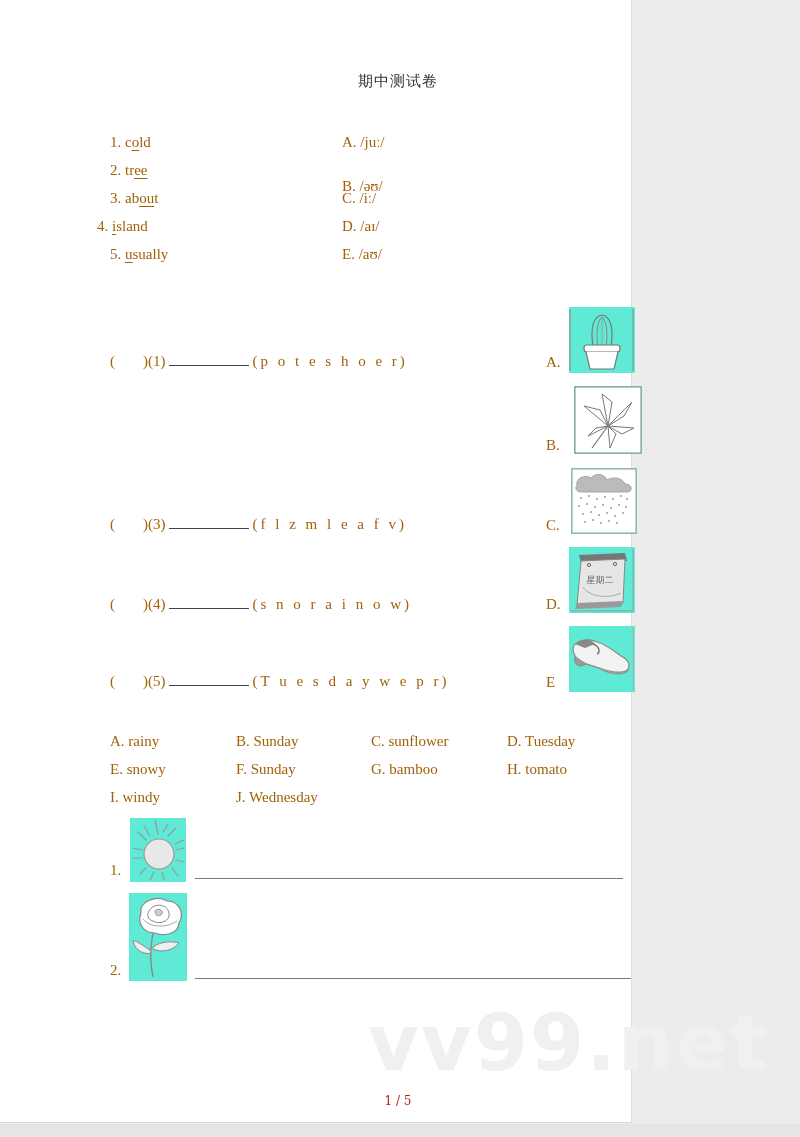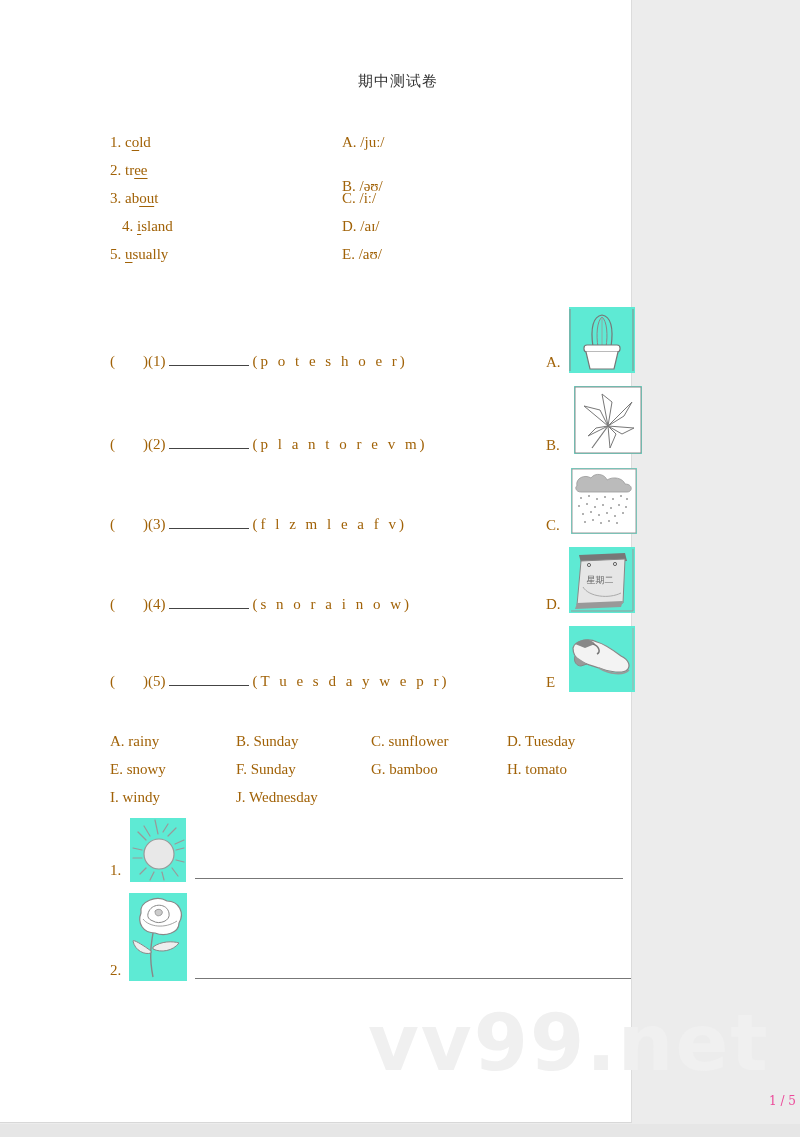--- a/index.html
+++ b/index.html
@@ -17,48 +17,45 @@
   .ul { text-decoration: underline; text-decoration-thickness: 1px; text-underline-offset: 3px; }
   .blank { display: inline-block; width: 80px; border-bottom: 1px solid #444; height: 12px; vertical-align: baseline; margin: 0 4px 0 3px; }
   .letters { letter-spacing: 3px; }
   .pic { position: absolute; background: #5eead4; }
   .pic svg { width: 100%; height: 100%; display: block; }
   .answer-line { position: absolute; height: 1px; background: #777; }
   .watermark {
     position: absolute; left: 368px; top: 998px; font-family: "DejaVu Sans", sans-serif;
     font-weight: bold; font-size: 78px; color: #f0f0f0; letter-spacing: 2px;
   }
-  .pager { left: 0; width: 796px; top: 1094px; text-align: right; font-size: 12px; color: #ec4899; font-family: "DejaVu Serif", serif; }
+  .pager { left: 0; width: 796px; top: 1094px; text-align: center; font-size: 12px; color: #b91c1c; font-family: "DejaVu Serif", serif; }
 </style>
 </head>
 <body>
 
 <div class="page">
 
   <div class="abs title">期中测试卷</div>
 
 
   <div class="abs t" style="left:110px; top:134px;"><span>1.</span> <span>c</span><span class="ul">o</span><span>ld</span></div>
   <div class="abs t" style="left:110px; top:162px;"><span>2.</span> <span>tr</span><span class="ul">ee</span><span></span></div>
   <div class="abs t" style="left:110px; top:190px;"><span>3.</span> <span>ab</span><span class="ul">ou</span><span>t</span></div>
-  <div class="abs t" style="left:122px; top:218px;"><span>4.</span> <span></span><span class="ul">i</span><span>sland</span></div>
+  <div class="abs t" style="left:97px; top:218px;"><span>4.</span> <span></span><span class="ul">i</span><span>sland</span></div>
   <div class="abs t" style="left:110px; top:246px;"><span>5.</span> <span></span><span class="ul">u</span><span>sually</span></div>
 
   <div class="abs t" style="left:342px; top:134px;">A. /juː/</div>
   <div class="abs t" style="left:342px; top:162px;margin-top:16px;">B. /əʊ/</div>
   <div class="abs t" style="left:342px; top:190px;">C. /iː/</div>
   <div class="abs t" style="left:342px; top:218px;">D. /aɪ/</div>
   <div class="abs t" style="left:342px; top:246px;">E. /aʊ/</div>
 
 
   <div class="abs t" style="left:110px; top:353px;">
     <span>(</span><span style="display:inline-block;width:28px;"></span><span>)</span><span>(1)</span><span class="blank"></span><span class="letters">(p o t e s h o e r)</span>
-  </div>
-  <div class="abs t" style="left:110px; top:436px;">
-    <span>(</span><span style="display:inline-block;width:28px;"></span><span>)</span><span>(2)</span><span class="blank"></span><span class="letters">(p l a n t o r e v m)</span>
   </div>
   <div class="abs t" style="left:110px; top:516px;">
     <span>(</span><span style="display:inline-block;width:28px;"></span><span>)</span><span>(3)</span><span class="blank"></span><span class="letters">(f l z m l e a f v)</span>
   </div>
   <div class="abs t" style="left:110px; top:596px;">
     <span>(</span><span style="display:inline-block;width:28px;"></span><span>)</span><span>(4)</span><span class="blank"></span><span class="letters">(s n o r a i n o w)</span>
   </div>
   <div class="abs t" style="left:110px; top:673px;">
     <span>(</span><span style="display:inline-block;width:28px;"></span><span>)</span><span>(5)</span><span class="blank"></span><span class="letters">(T u e s d a y w e p r)</span>
   </div>

